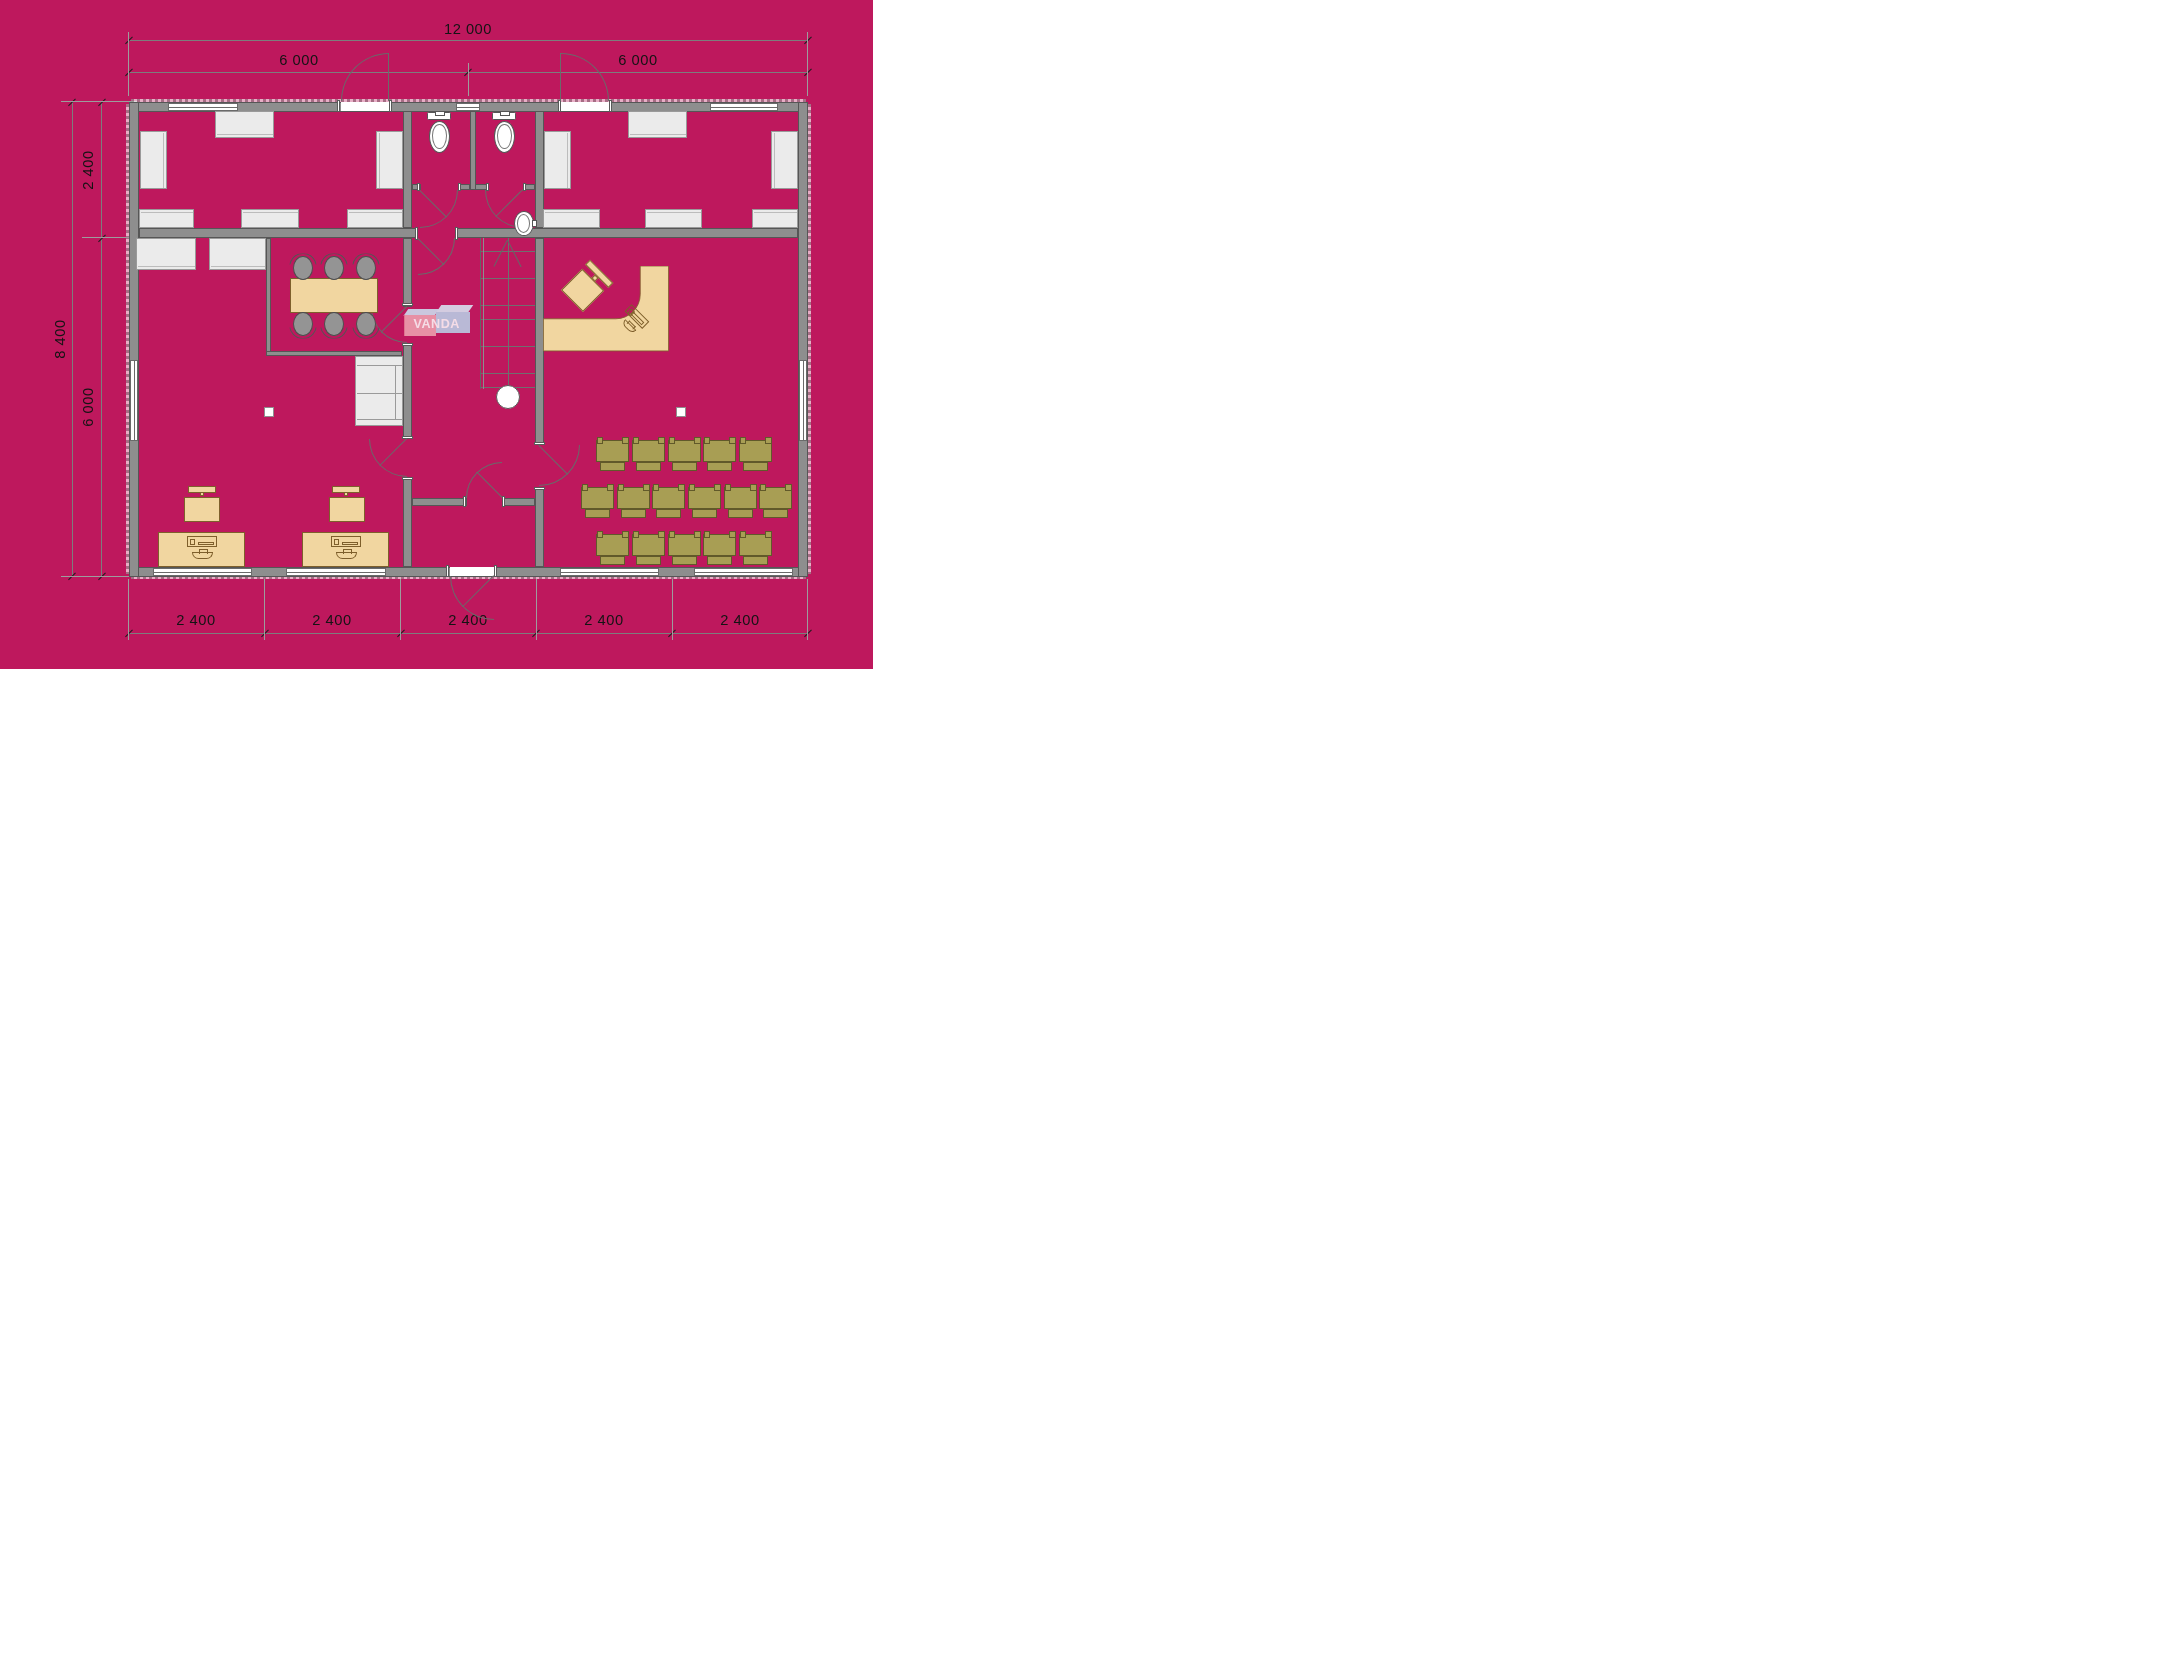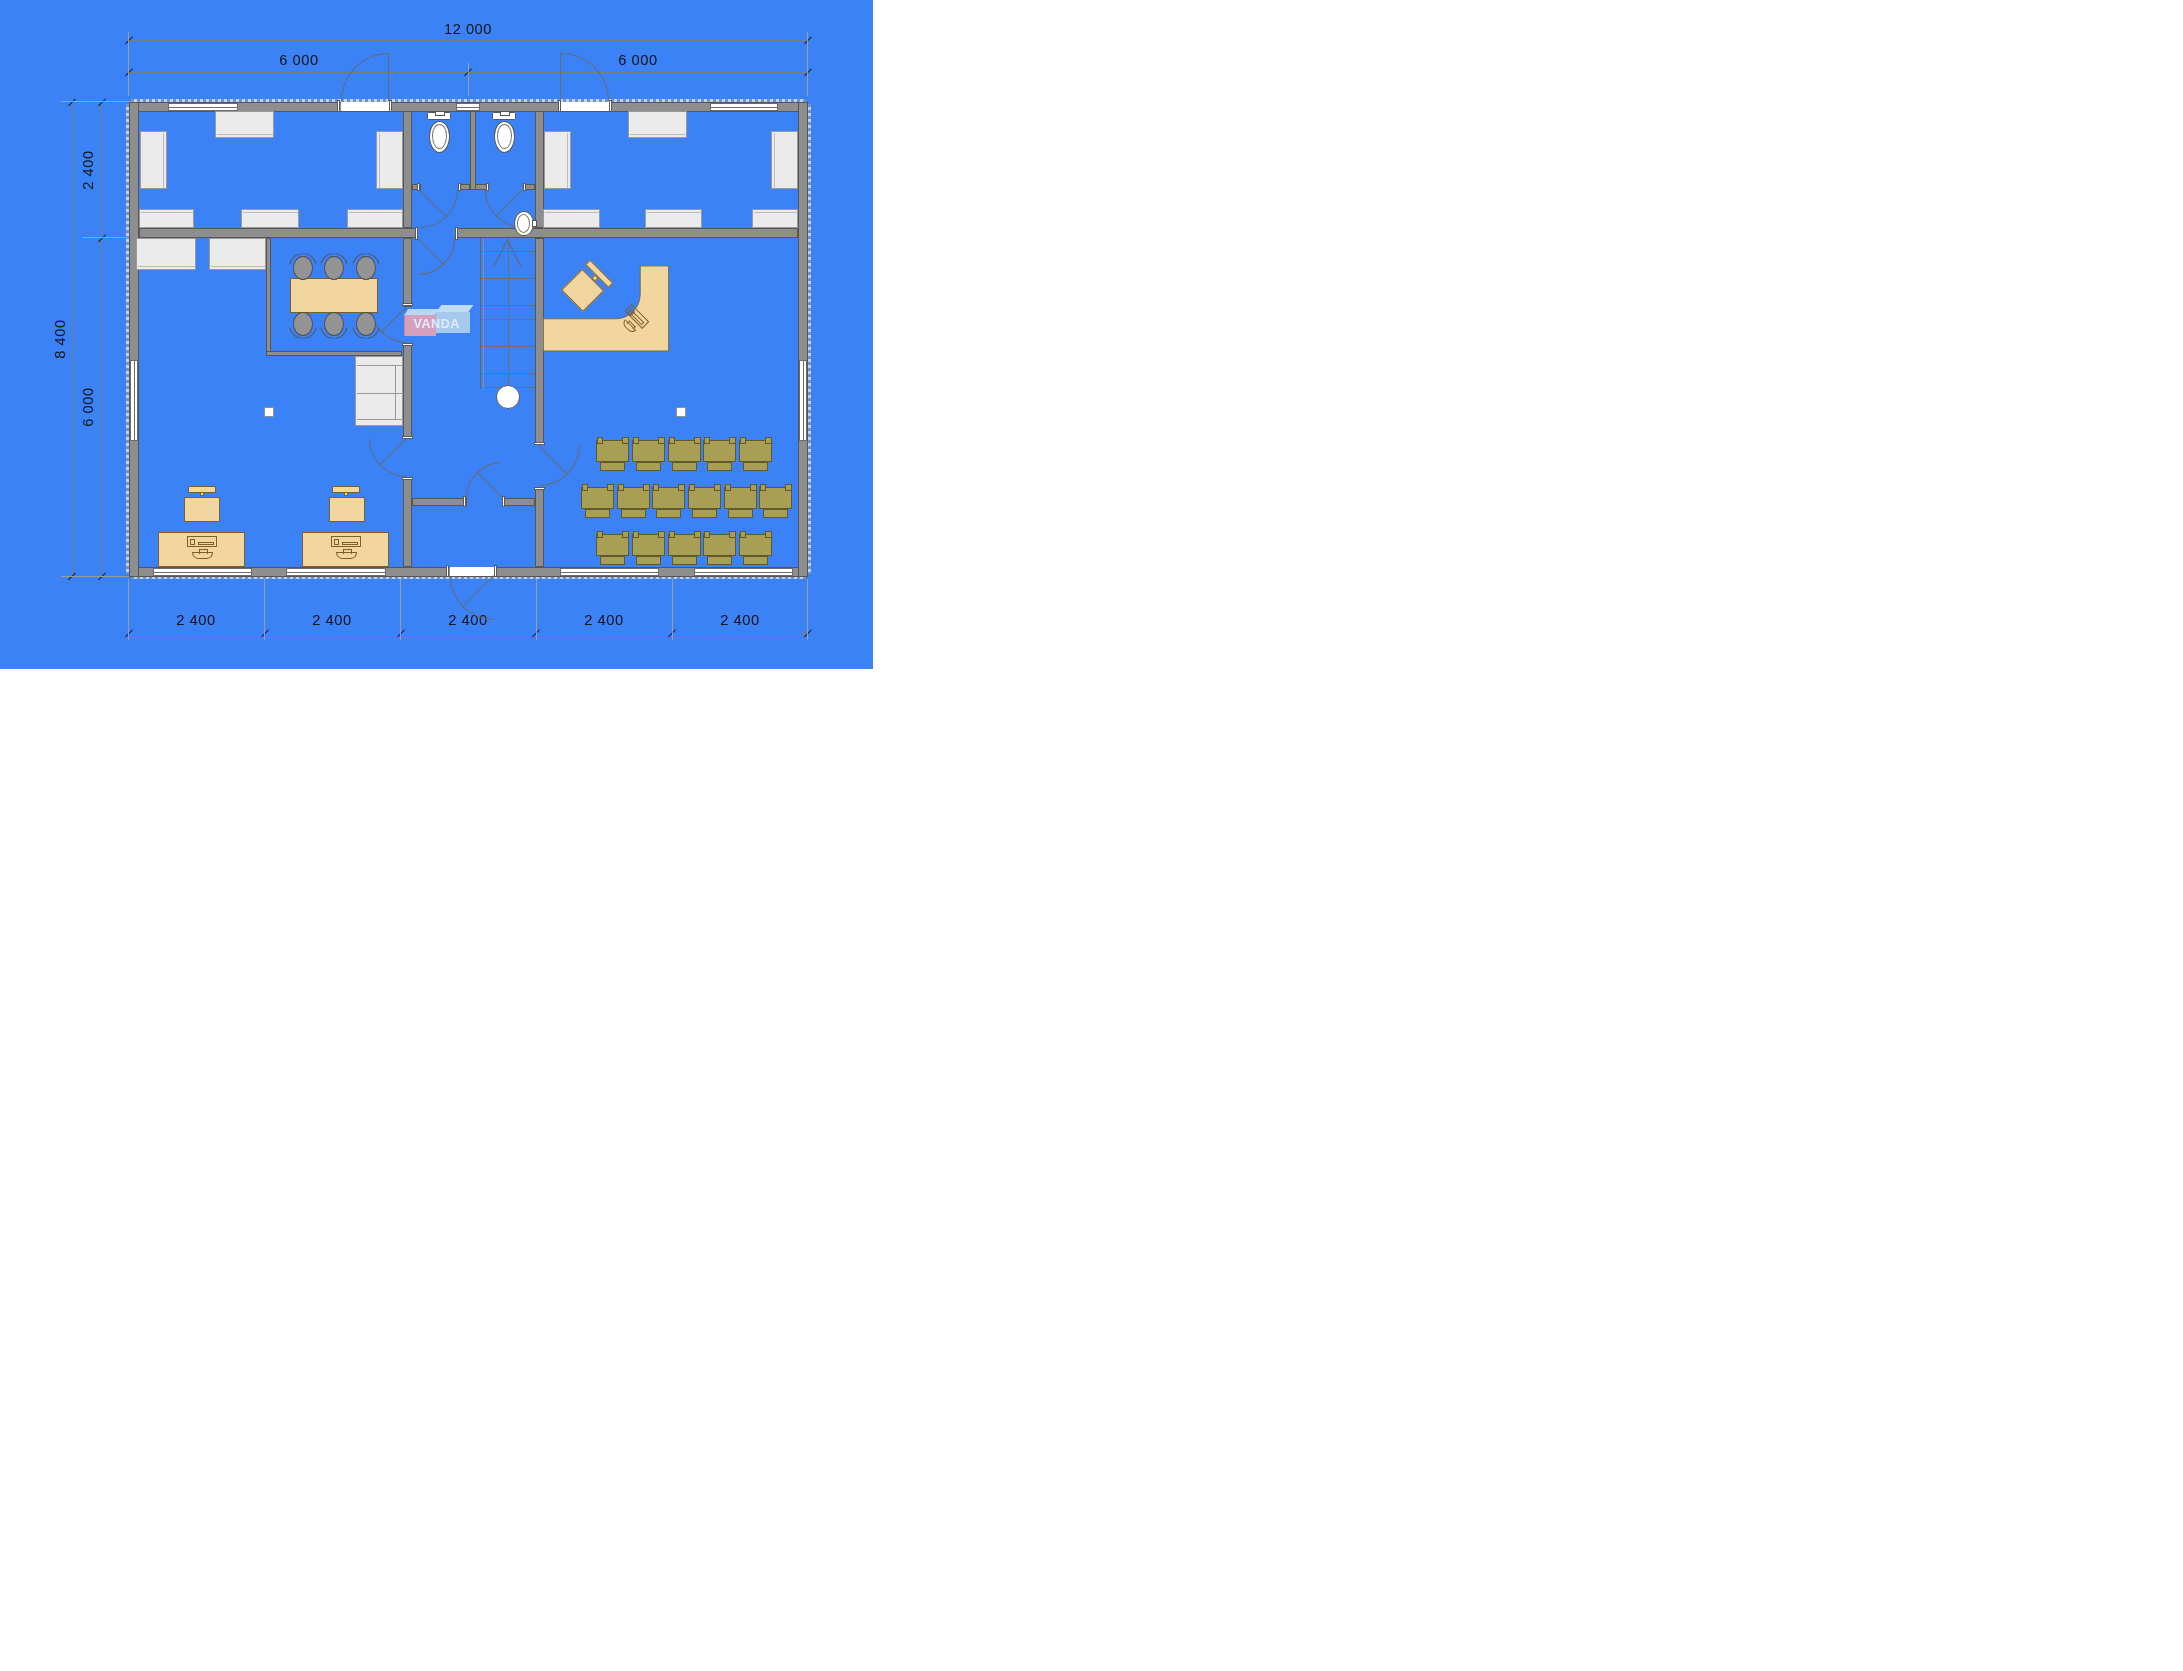--- a/index.html
+++ b/index.html
@@ -1,18 +1,18 @@
 <!DOCTYPE html>
 <html style="font-size:8.7px"><head>
 <meta charset="utf-8">
 <style>
   * { margin:0; padding:0; box-sizing:border-box; }
   html,body { background:#ffffff; }
   body { font-family:"Liberation Sans", sans-serif; }
-  .stage { position:relative; width:873px; height:669px; background:#3b82f6; overflow:hidden; }
+  .stage { position:relative; width:873px; height:669px; background:#be185d; overflow:hidden; }
 
   
   .w   { position:absolute; background:#8e8e8e; border:0.5px solid #565656; }
   .gap { position:absolute; background:#ffffff; }
   .jamb{ position:absolute; background:#ffffff; border:0.5px solid #5a5a5a; }
 
   
   .win { position:absolute; background:#fff; border:0.5px solid #6a6a6a; }
   .win.h::after { content:""; position:absolute; left:0; right:0; top:50%; border-top:0.5px solid #6a6a6a; }
   .win.v::after { content:""; position:absolute; top:0; bottom:0; left:50%; border-left:0.5px solid #6a6a6a; }

